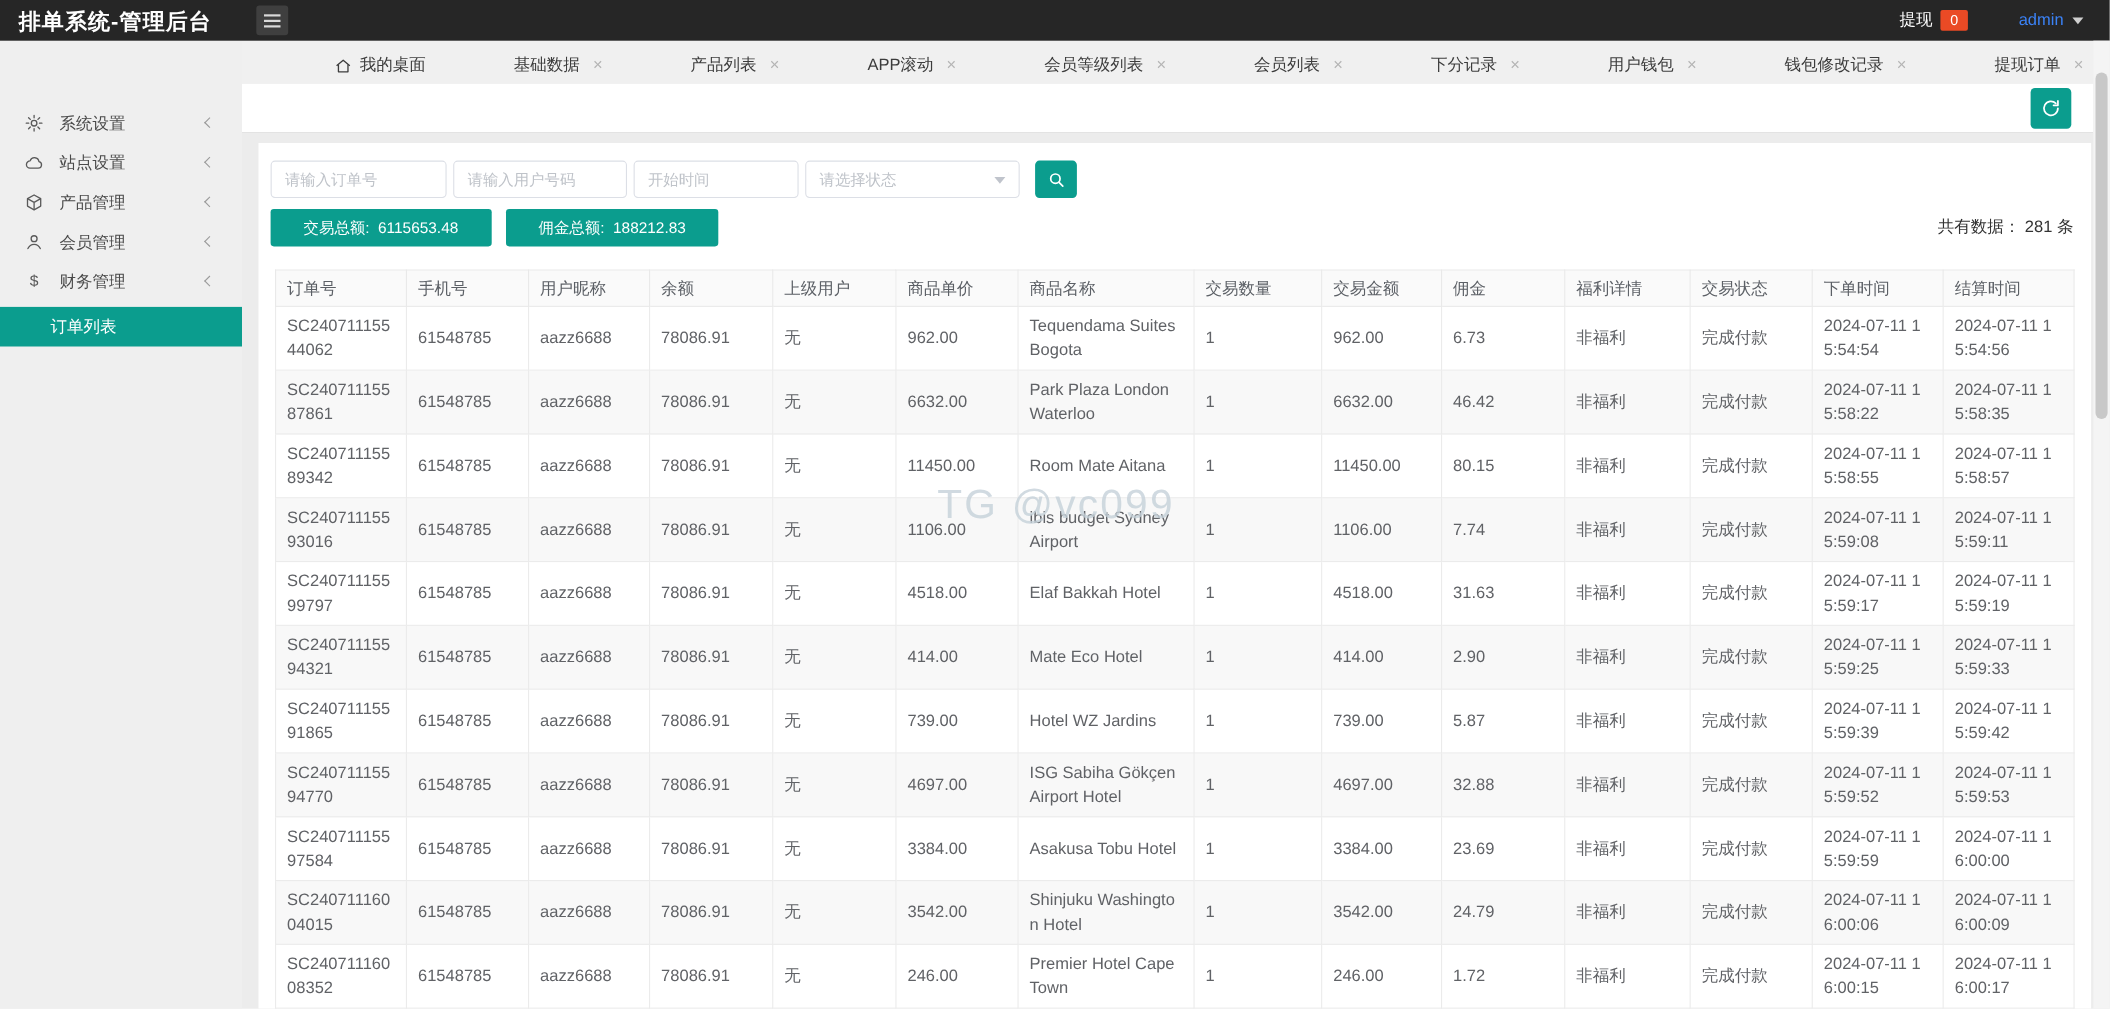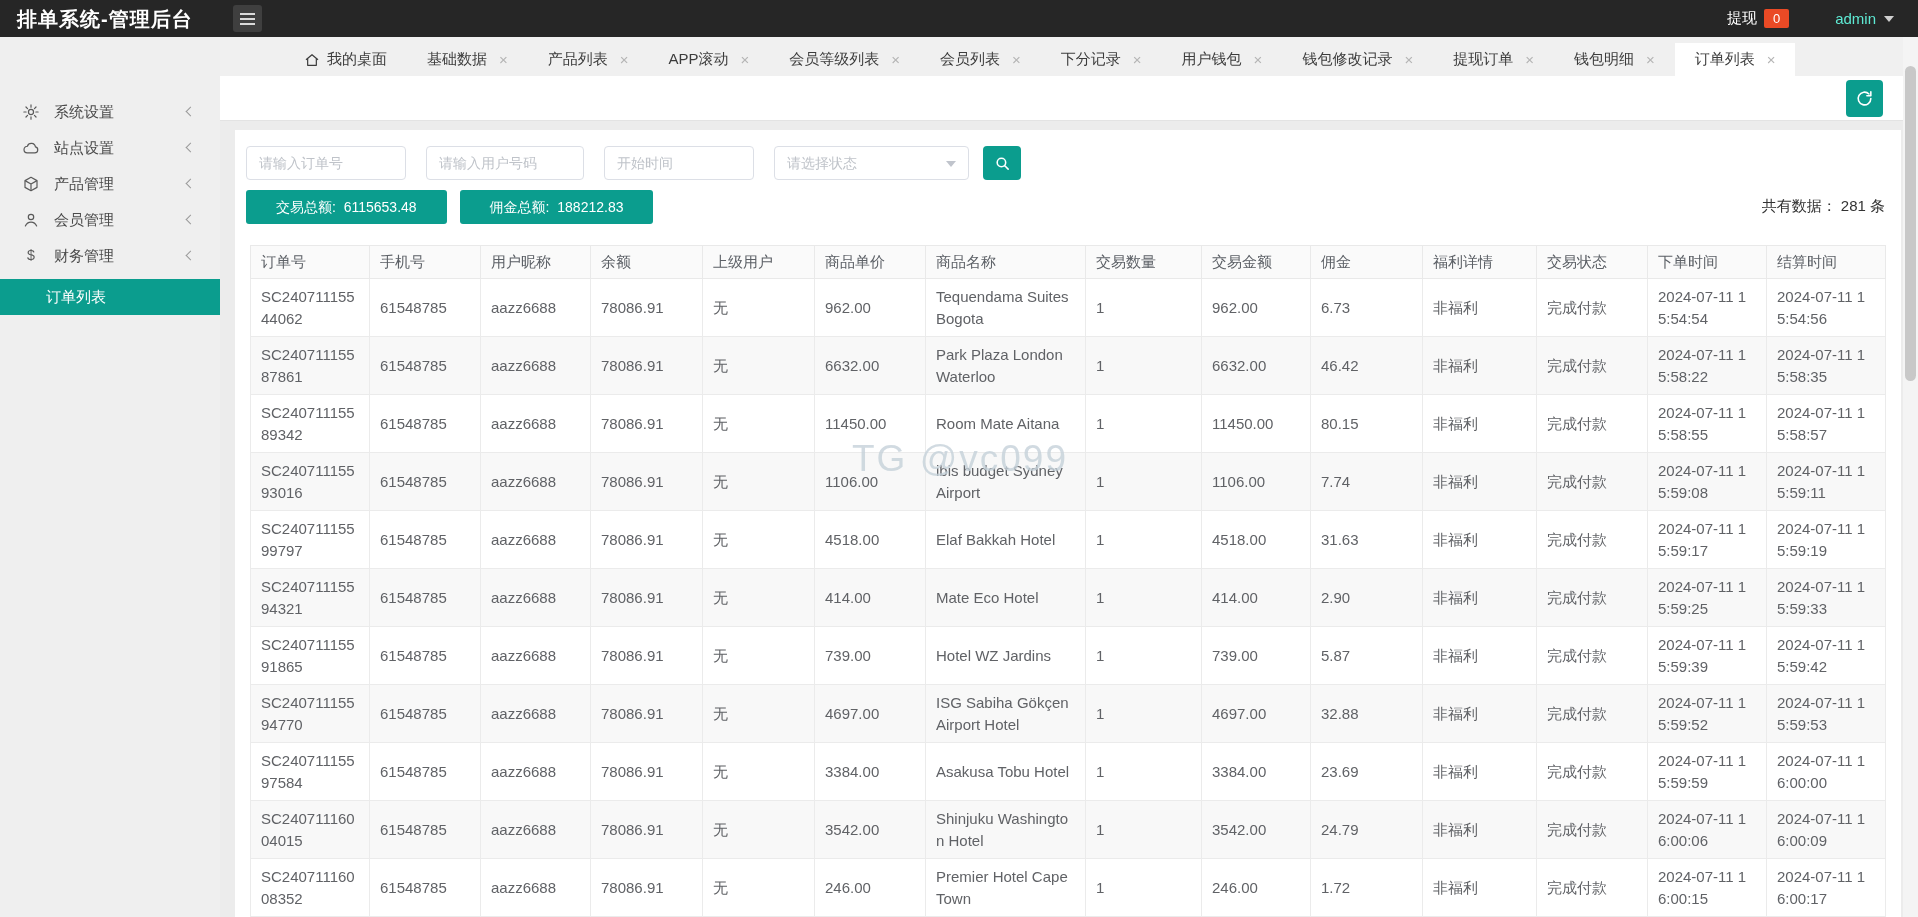--- a/index.html
+++ b/index.html
@@ -8,60 +8,60 @@
 
   
   .topbar { position:absolute; left:0; top:0; width:1918px; height:37px; background:#262626; z-index:30; }
   .brand { position:absolute; left:17px; top:6px; font-size:20px; font-weight:bold; color:#fff; letter-spacing:1px; }
   .burger { position:absolute; left:233px; top:5px; width:29px; height:27px; background:#3f3f3f; border-radius:3px;
             display:flex; flex-direction:column; justify-content:center; align-items:center; gap:3px; cursor:pointer; }
   .burger i { display:block; width:15px; height:2px; background:#d9d9d9; }
   .top-right { position:absolute; right:24px; top:0; height:37px; display:flex; align-items:center; }
   .withdraw-label { color:#fff; font-size:15px; cursor:pointer; }
   .withdraw-badge { margin-left:7px; background:#ea4a25; color:#fff; font-size:13px; padding:2px 9px; border-radius:2px; }
-  .admin-name { margin-left:46px; color:#5eead4; font-size:15px; cursor:pointer; }
+  .admin-name { margin-left:46px; color:#3b82f6; font-size:15px; cursor:pointer; }
   .caret-down { width:0; height:0; border-left:5px solid transparent; border-right:5px solid transparent;
                 border-top:6px solid #cfcfcf; margin-left:8px; }
 
   
   .sidebar { position:absolute; left:0; top:37px; width:220px; bottom:0; background:#efefef; z-index:20; }
   .menu { padding-top:16px;margin-top:41px; }
   .menu-item { position:relative; height:36px; display:flex; align-items:center; padding-left:22px;
                color:#4a4a4a; font-size:15px; cursor:pointer; }
   .menu-item svg { width:18px; height:18px; margin-right:14px; color:#5a5a5a; flex:none; }
   .chev { position:absolute; right:26px; top:14px; border:solid #9a9a9a; border-width:0 1.5px 1.5px 0;
           display:inline-block; padding:3px; }
   .chev.collapsed { transform:rotate(135deg); }
   .chev.expanded { transform:rotate(45deg); top:13px; }
   .submenu-active { margin-top:5px; height:36px; background:#0b9d8e; color:#fff; font-size:15px;
                     display:flex; align-items:center; padding-left:46px; cursor:pointer; }
 
   
   .tabbar { position:absolute; left:220px; top:37px; width:1683px; height:39px; background:#f0f0f0;
-            display:flex; align-items:flex-end; padding-left:64px; z-index:10; }
+            display:flex; align-items:flex-end; padding-left:64px; z-index:10;gap:40px; }
   .tab { height:33px; display:flex; align-items:center; padding:0 20px; font-size:15px; color:#3c3c3c;
          cursor:pointer; white-space:nowrap; }
   .tab.active { background:#fff; }
   .tab .home-ic { width:16px; height:16px; margin-right:7px; color:#3c3c3c; }
   .tab .close { margin-left:12px; color:#b4b4b4; font-size:15px; line-height:1; }
 
   
   .toolbar { position:absolute; left:220px; top:76px; width:1683px; height:45px; background:#fff;
              border-bottom:1px solid #e3e3e3; z-index:9; }
   .refresh-btn { position:absolute; right:20px; top:4px; width:37px; height:37px; background:#0b9d8e;
                  border:none; border-radius:4px; color:#fff; display:flex; align-items:center;
                  justify-content:center; cursor:pointer; }
   .refresh-btn svg { width:19px; height:19px; }
 
   
   .panel { position:absolute; left:235px; top:130px; width:1666px; bottom:0; background:#fff; z-index:5; }
 
   .filters { display:flex; align-items:center; padding:16px 0 0 11px; }
   .f-input { height:34px; border:1px solid #dcdfe6; border-radius:4px; padding:0 12px; font-size:14px;
-             color:#333; margin-right:20px; outline:none; background:#fff; }
+             color:#333; margin-right:6px; outline:none; background:#fff; }
   .f-input::placeholder { color:#bfc3c9; }
   .f-order { width:160px; } .f-user { width:158px; } .f-time { width:150px; }
   .f-select { position:relative; width:195px; height:34px; border:1px solid #dcdfe6; border-radius:4px;
               padding:0 12px; font-size:14px; color:#bfc3c9; line-height:32px; margin-right:14px; cursor:pointer; }
   .f-select .caret { position:absolute; right:12px; top:14px; width:0; height:0;
                      border-left:5px solid transparent; border-right:5px solid transparent; border-top:6px solid #c0c4cc; }
   .search-btn { width:38px; height:34px; background:#0b9d8e; border:none; border-radius:4px;
                 display:flex; align-items:center; justify-content:center; cursor:pointer; color:#fff; }
   .search-btn svg { width:17px; height:17px; }
 

